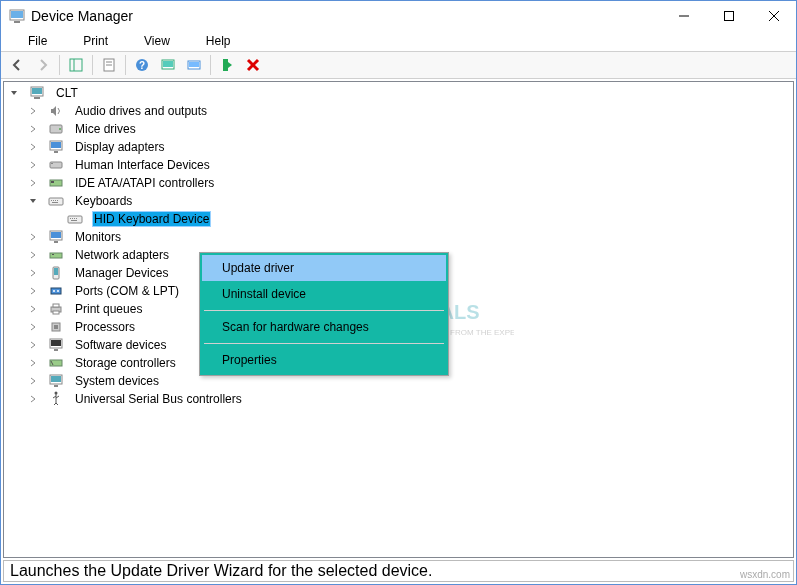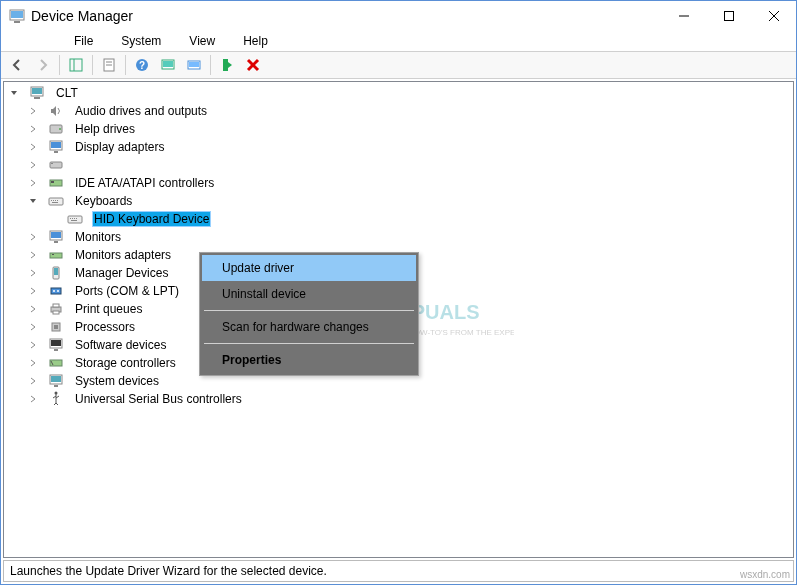--- a/index.html
+++ b/index.html
@@ -4,37 +4,37 @@
 <style>
 * { box-sizing: border-box; font-family: "Segoe UI", Tahoma, sans-serif; }
 body { margin: 0; padding: 0; background: #fff; font-size: 12px; }
 .window { width: 797px; height: 585px; border: 1px solid #5a8fd6; background: #fff; position: relative; display: flex; flex-direction: column; }
 .titlebar { height: 30px; display: flex; align-items: center; padding: 0 0 0 8px; background: #fff; }
 .titlebar .icon { width: 16px; height: 16px; margin-right: 6px; }
 .titlebar .title { flex: 1; font-size: 14px; }
 .winbtns { display: flex; height: 100%; }
 .winbtn { width: 45px; display: flex; align-items: center; justify-content: center; cursor: default; }
 .winbtn svg { width: 10px; height: 10px; }
-.menubar { height: 20px; display: flex; align-items: center; padding: 0 19px; gap: 12px; font-size: 12px; margin-left: 46px; }
+.menubar { height: 20px; display: flex; align-items: center; padding: 0 19px; gap: 20px; font-size: 12px; }
 .menubar .menuitem { padding: 2px 8px; cursor: default; }
 .toolbar { height: 28px; border-top: 1px solid #d0d0d0; border-bottom: 1px solid #d0d0d0; display: flex; align-items: center; padding: 0 4px; gap: 2px; background: #f8f8f8; }
 .toolbtn { width: 24px; height: 24px; display: flex; align-items: center; justify-content: center; cursor: default; }
 .tbsep { width: 1px; height: 20px; background: #d0d0d0; margin: 0 2px; }
 .content { flex: 1; border: 1px solid #828790; margin: 2px; overflow: auto; background: #fff; position: relative; padding: 2px 0; }
 .tree { font-size: 12px; }
 .node { display: flex; align-items: center; height: 18px; padding: 0 4px; white-space: nowrap; gap: 7px; }
 .arrow { width: 12px; height: 12px; display: flex; align-items: center; justify-content: center; margin-right: 2px; cursor: default; }
 .arrow svg { width: 8px; height: 8px; }
 .nicon { width: 16px; height: 16px; margin-right: 4px; display: flex; align-items: center; justify-content: center; }
 .node.sel .lbl { background: #0ea5e9; border: 1px solid #99d1ff; padding: 0 1px; margin: -1px -2px; }
-.ctxmenu { position: absolute; top: 170px; left: 195px; width: 220px; background: #737373; border: 1px solid #a0a0a0; box-shadow: 2px 2px 4px rgba(0,0,0,0.2); padding: 2px; font-size: 12px; }
+.ctxmenu { position: absolute; top: 170px; left: 195px; width: 250px; background: #14b8a6; border: 1px solid #a0a0a0; box-shadow: 2px 2px 4px rgba(0,0,0,0.2); padding: 2px; font-size: 12px; }
 .ctxitem { padding: 6px 20px; cursor: default; }
 .ctxitem.hover { background: #91c9f7; }
 .ctxsep { border-top: 1px solid #d0d0d0; margin: 3px 2px; }
-.statusbar { height: 22px; border-top: 1px solid #d0d0d0; padding: 2px 6px; display: flex; align-items: center; font-size: 12px; margin: 0 2px 2px 2px; border: 1px solid #bbb; }
+.statusbar { height: 22px; border-top: 1px solid #d0d0d0; padding: 2px 6px; display: flex; align-items: center; font-size: 16px; margin: 0 2px 2px 2px; border: 1px solid #bbb; }
 .watermark { position: absolute; top: 195px; left: 300px; opacity: 0.35; pointer-events: none; }
 .corner { position: absolute; bottom: 4px; right: 6px; font-size: 10px; color: #aaa; margin-left: 30px; }
 </style>
 </head>
 <body>
 
 <div class="window">
 
   <div class="titlebar">
     <span class="icon">
@@ -60,21 +60,21 @@
           <svg viewBox="0 0 10 10">
             <line x1="0" y1="0" x2="10" y2="10" stroke="#000"></line>
             <line x1="10" y1="0" x2="0" y2="10" stroke="#000"></line>
           </svg>
         </div>
     </div>
   </div>
 
   <div class="menubar">
     <span class="menuitem">File</span>
-    <span class="menuitem">System</span>
+    <span class="menuitem">Print</span>
     <span class="menuitem">View</span>
     <span class="menuitem">Help</span>
   </div>
 
   <div class="toolbar">
     <div class="toolbtn">
         <svg width="14" height="14" viewBox="0 0 14 14">
           <path d="M9 2 L4 7 L9 12" fill="none" stroke="#555" stroke-width="2"></path>
         </svg>
       </div>
@@ -179,21 +179,21 @@
             <svg viewBox="0 0 8 8">
               <path d="M2 1 L6 4 L2 7" fill="none" stroke="#888"></path>
             </svg>
           </span>
     <span class="nicon">
             <svg width="16" height="16" viewBox="0 0 16 16">
               <rect x="2" y="4" width="12" height="8" rx="1" fill="#ccc" stroke="#888"></rect>
               <circle cx="12" cy="8" r="1" fill="#5a5"></circle>
             </svg>
           </span>
-    <span class="lbl">Help drives</span>
+    <span class="lbl">Mice drives</span>
   </div>
         <div class="node" style="padding-left:23px">
     <span class="arrow">
             <svg viewBox="0 0 8 8">
               <path d="M2 1 L6 4 L2 7" fill="none" stroke="#888"></path>
             </svg>
           </span>
     <span class="nicon">
             <svg width="16" height="16" viewBox="0 0 16 16">
               <rect x="2" y="2" width="12" height="9" fill="#fff" stroke="#888"></rect>
@@ -208,20 +208,21 @@
             <svg viewBox="0 0 8 8">
               <path d="M2 1 L6 4 L2 7" fill="none" stroke="#888"></path>
             </svg>
           </span>
     <span class="nicon">
             <svg width="16" height="16" viewBox="0 0 16 16">
               <rect x="2" y="5" width="12" height="6" rx="1" fill="#ccc" stroke="#888"></rect>
               <rect x="3" y="6" width="2" height="1" fill="#888"></rect>
             </svg>
           </span>
+    <span class="lbl">Human Interface Devices</span>
   </div>
         <div class="node" style="padding-left:23px">
     <span class="arrow">
             <svg viewBox="0 0 8 8">
               <path d="M2 1 L6 4 L2 7" fill="none" stroke="#888"></path>
             </svg>
           </span>
     <span class="nicon">
             <svg width="16" height="16" viewBox="0 0 16 16">
               <rect x="2" y="5" width="12" height="6" fill="#9c8" stroke="#686"></rect>
@@ -282,21 +283,21 @@
             <svg viewBox="0 0 8 8">
               <path d="M2 1 L6 4 L2 7" fill="none" stroke="#888"></path>
             </svg>
           </span>
     <span class="nicon">
             <svg width="16" height="16" viewBox="0 0 16 16">
               <rect x="2" y="6" width="12" height="5" fill="#9c8" stroke="#686"></rect>
               <rect x="4" y="7" width="2" height="1" fill="#555"></rect>
             </svg>
           </span>
-    <span class="lbl">Monitors adapters</span>
+    <span class="lbl">Network adapters</span>
   </div>
         <div class="node" style="padding-left:23px">
     <span class="arrow">
             <svg viewBox="0 0 8 8">
               <path d="M2 1 L6 4 L2 7" fill="none" stroke="#888"></path>
             </svg>
           </span>
     <span class="nicon">
             <svg width="16" height="16" viewBox="0 0 16 16">
               <rect x="5" y="2" width="6" height="12" rx="1" fill="#eee" stroke="#888"></rect>
@@ -408,21 +409,21 @@
     <span class="lbl">Universal Serial Bus controllers</span>
   </div>
       </div>
 
     <div class="ctxmenu">
       <div class="ctxitem hover">Update driver</div>
       <div class="ctxitem">Uninstall device</div>
       <div class="ctxsep"></div>
       <div class="ctxitem">Scan for hardware changes</div>
       <div class="ctxsep"></div>
-      <div class="ctxitem" style="font-weight:bold">Properties</div>
+      <div class="ctxitem" style="font-weight:normal">Properties</div>
     </div>
   </div>
 
   <div class="statusbar">
     <span>Launches the Update Driver Wizard for the selected device.</span>
   </div>
 
   <div class="corner">wsxdn.com</div>
 </div>
 

